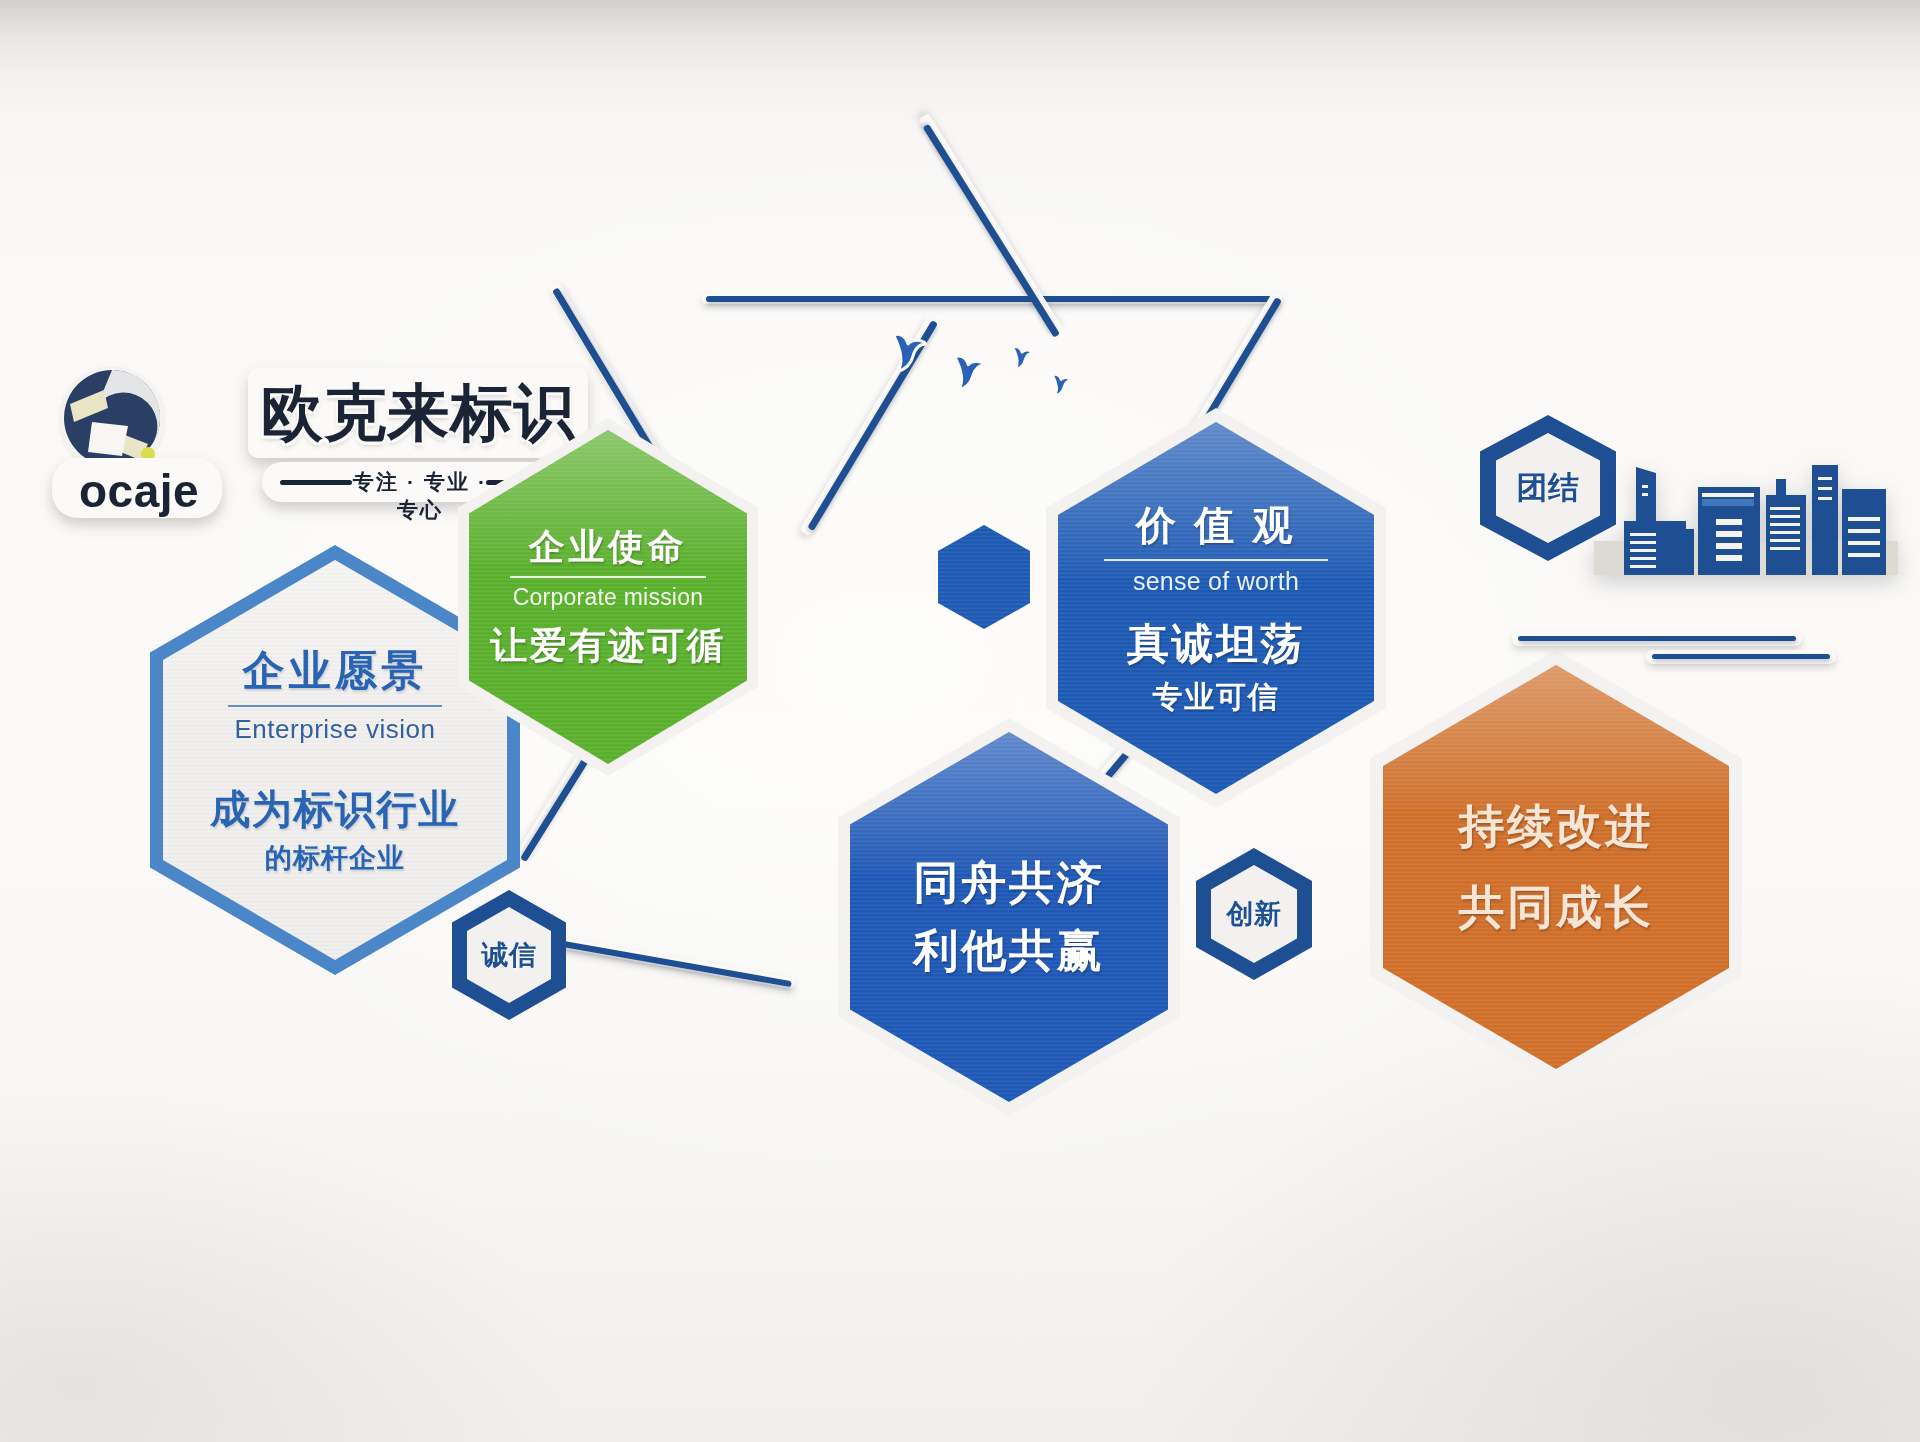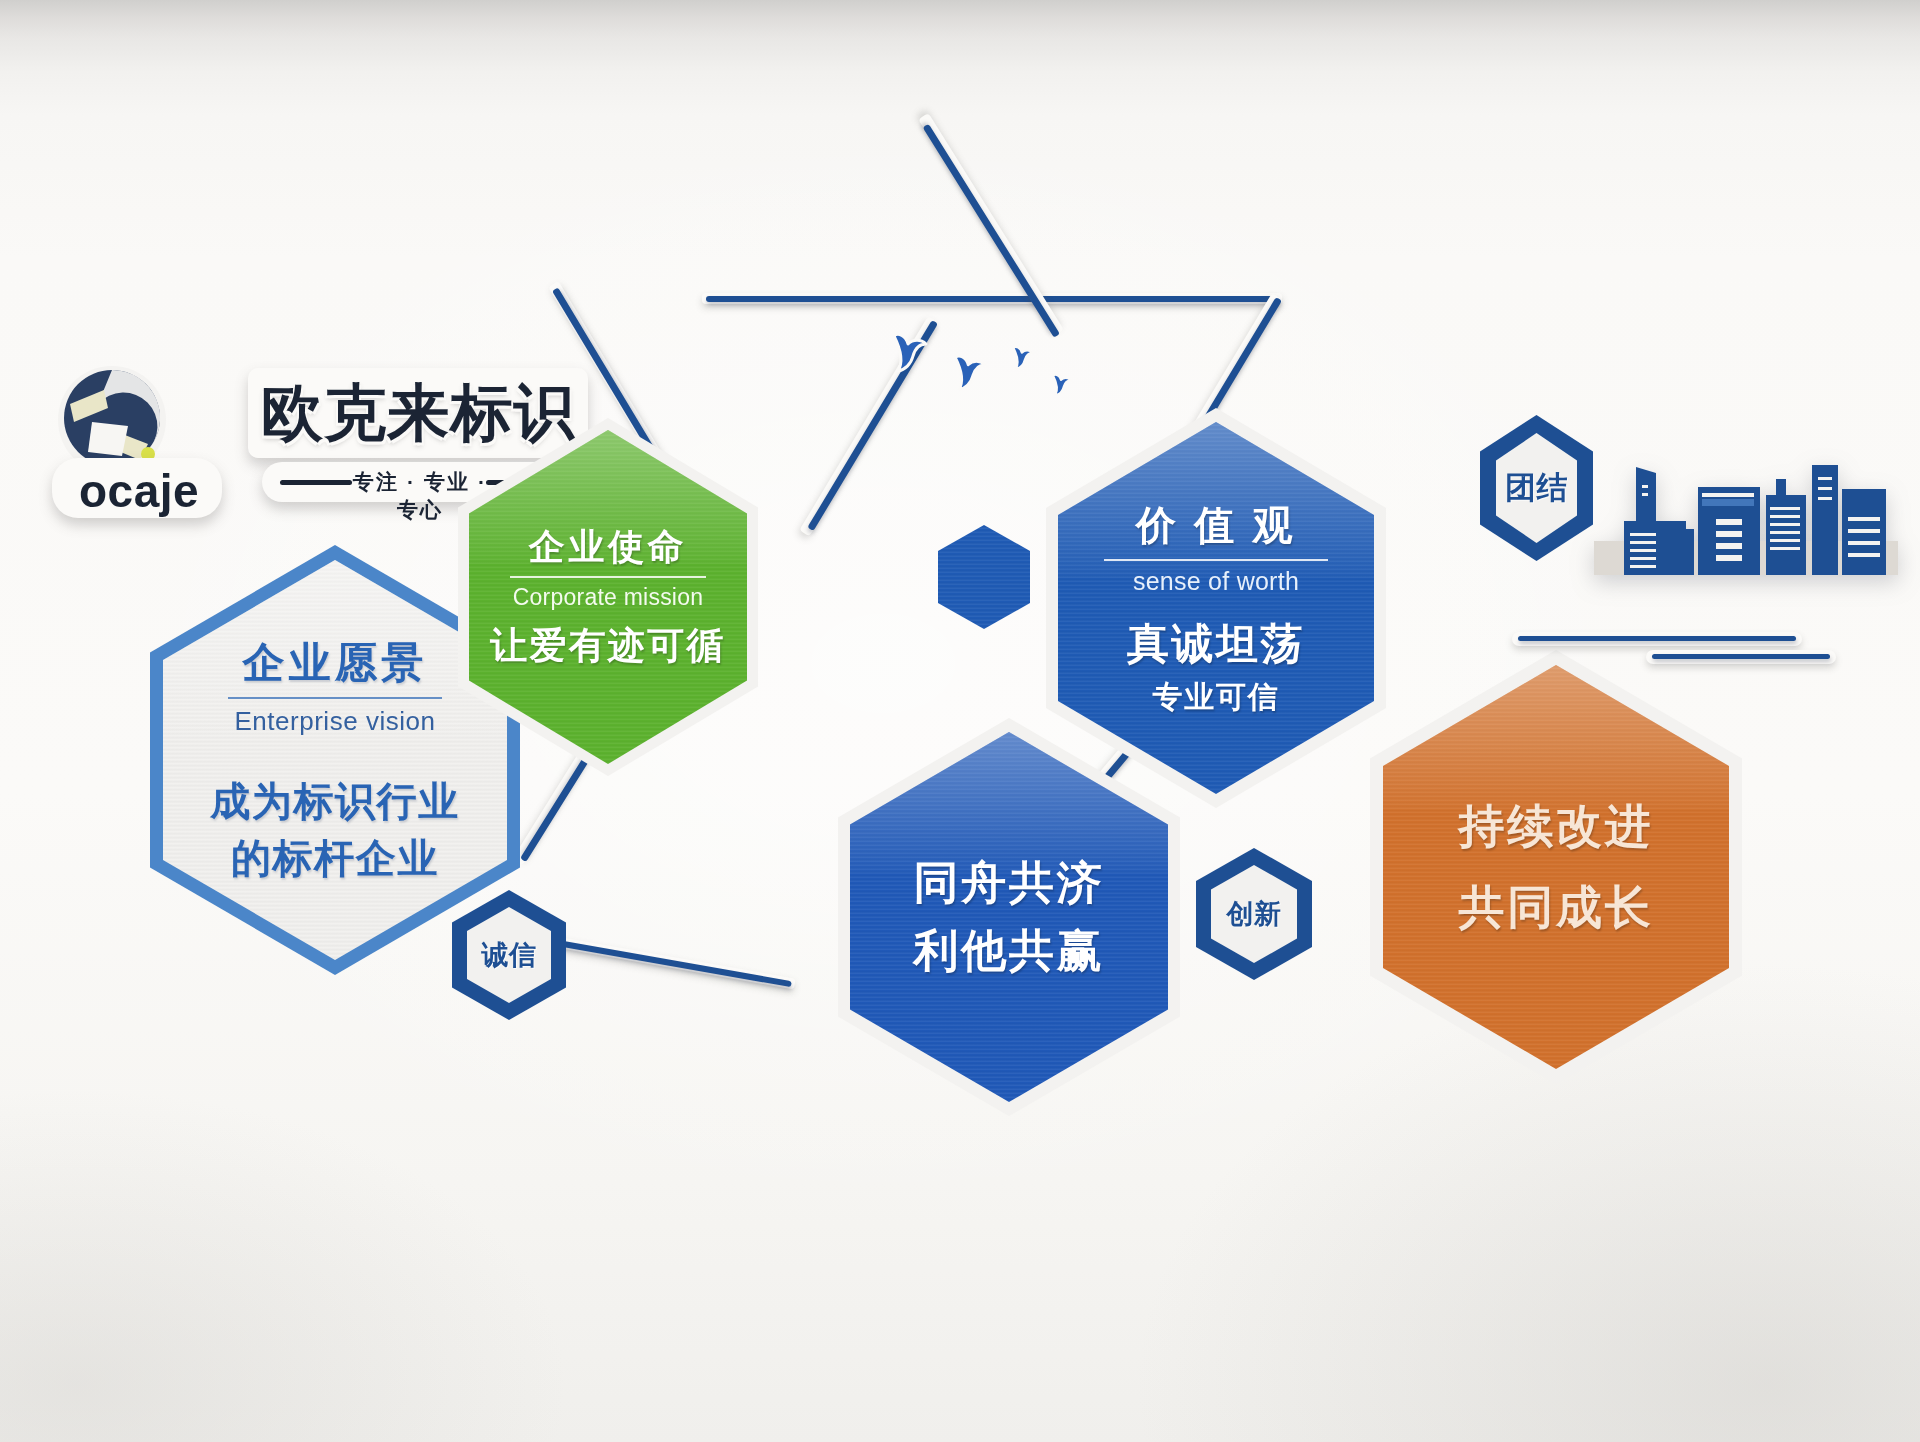--- a/index.html
+++ b/index.html
@@ -161,21 +161,21 @@
 
   <div class="hexwrap" style="left:150px;top:545px;width:370px;height:430px;">
     <div class="plate" style="background:#4b86c9;"></div>
     <div class="face" style="left:13px;top:15px;right:13px;bottom:15px;background:#f1f0ee;">
       <div class="tex"></div>
       <div class="sheen" style="top:0;height:45%;"></div>
       <div class="cnblue" style="font-size:42px;letter-spacing:.10em;position:relative;">企业愿景</div>
       <div style="width:214px;height:2px;background:#4d7fc0;margin:9px 0 7px;opacity:.85;position:relative;"></div>
       <div style="font-size:26px;color:#34609f;letter-spacing:.02em;position:relative;">Enterprise vision</div>
       <div class="cnblue" style="font-size:40px;margin-top:40px;position:relative;">成为标识行业</div>
-      <div class="cnblue" style="font-size:40px;margin-top:8px;position:relative;">的标杆企业</div>
+      <div class="cnblue" style="font-size:27px;margin-top:8px;position:relative;">的标杆企业</div>
     </div>
   </div>
 
   <div class="hexwrap" style="left:458px;top:418px;width:300px;height:358px;">
     <div class="plate" style="background:#f3f2f0;"></div>
     <div class="face" style="left:11px;top:12px;right:11px;bottom:12px;background:#5cb22e;">
       <div class="tex"></div>
       <div class="sheen" style="top:0;height:40%;"></div>
       <div class="cnbig" style="font-size:36px;letter-spacing:.10em;position:relative;">企业使命</div>
       <div style="width:196px;height:2px;background:rgba(255,255,255,.85);margin:7px 0 6px;position:relative;"></div>
@@ -224,21 +224,21 @@
     </div>
   </div>
 
   <div class="hexwrap minihex" style="left:1196px;top:848px;width:116px;height:132px;">
     <div class="ring"></div>
     <div class="inner" style="left:15px;top:17px;right:15px;bottom:17px;">
       <span class="lbl" style="font-size:27px;">创新</span>
     </div>
   </div>
 
-  <div class="hexwrap minihex" style="left:1480px;top:415px;width:113px;height:146px;">
+  <div class="hexwrap minihex" style="left:1480px;top:415px;width:136px;height:146px;">
     <div class="ring"></div>
     <div class="inner" style="left:16px;top:18px;right:16px;bottom:18px;">
       <span class="lbl" style="font-size:31px;">团结</span>
     </div>
   </div>
 
   <div class="cityplate" style="left:1590px;top:455px;width:312px;height:150px;">
     <svg width="312" height="150" viewBox="0 0 312 150">
       <g>
         <rect x="4" y="86" width="304" height="34" fill="#ddd9d3"></rect>

